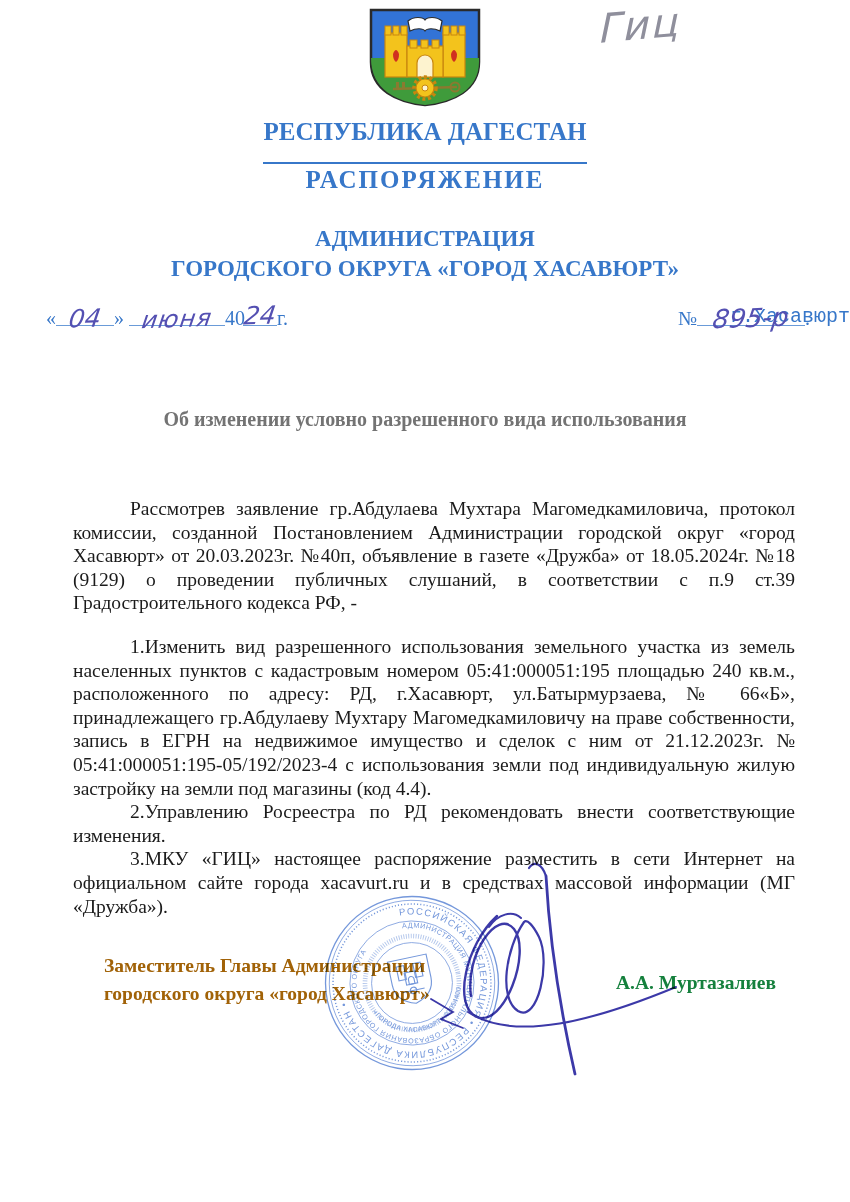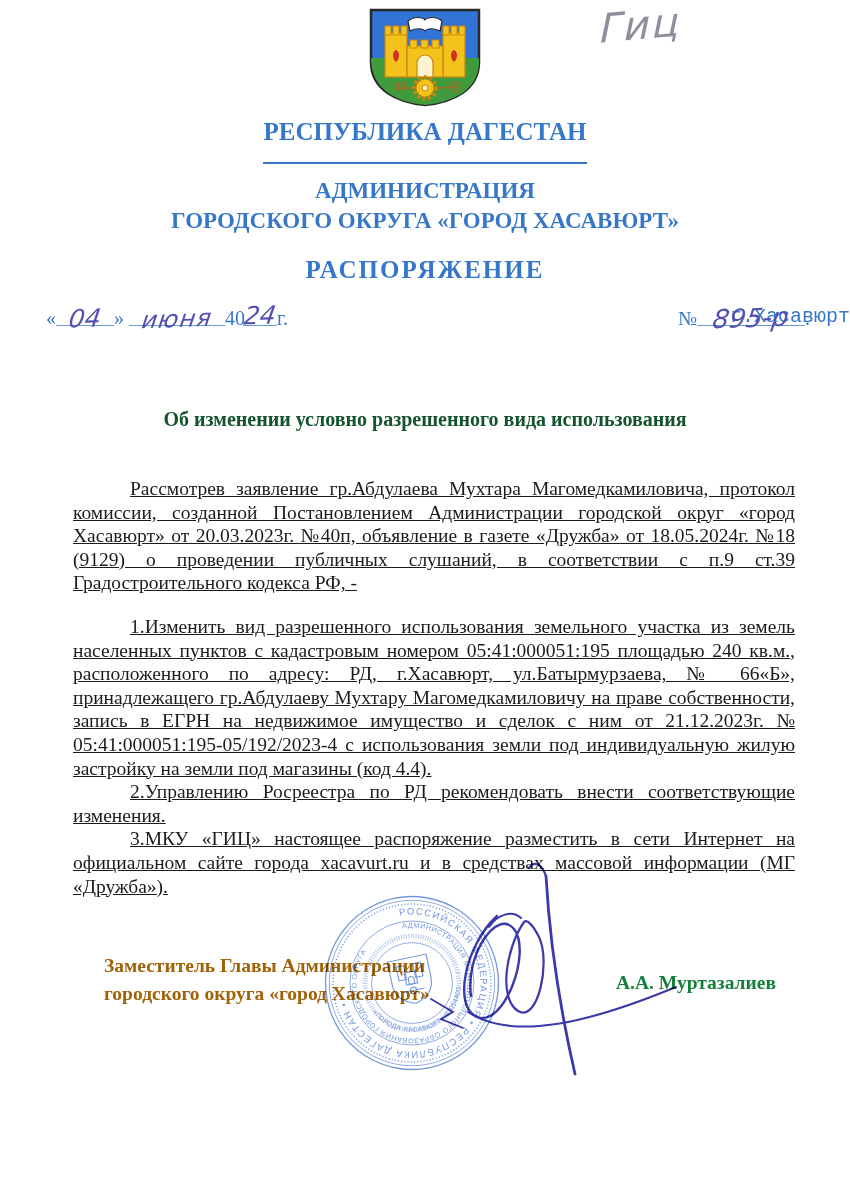--- a/index.html
+++ b/index.html
@@ -44,24 +44,24 @@
     font-family:"DejaVu Sans", sans-serif;font-style:italic;color:#5450b2;
     display:inline-block;transform:skewX(-10deg) rotate(-2deg);
     position:relative;top:2px;
   }
   .hw.day-v{font-size:25px;}
   .hw.month-v{font-size:24px;letter-spacing:1px;}
   .hw.year-v{font-size:25px;top:-1px;}
   .hw.num-v{font-size:26px;}
 
   
-  .doc-title{margin-top:72px;text-align:center;font-weight:bold;font-size:20px;line-height:27px;color:#14532d;}
-
-  
-  .body-text{margin-top:44px;padding:0 55px 0 73px;font-size:19.5px;line-height:23.6px;text-align:justify;text-decoration:underline;}
+  .doc-title{margin-top:72px;text-align:center;font-weight:bold;font-size:20px;line-height:27px;color:#737373;}
+
+  
+  .body-text{margin-top:64px;padding:0 55px 0 73px;font-size:19.5px;line-height:23.6px;text-align:justify;}
   .body-text p{margin:0;text-indent:57px;}
   .body-text p.intro{margin-bottom:20px;}
 
   
   .sig-position{
     position:absolute;left:104px;top:952px;z-index:2;
     font-weight:bold;font-size:19.5px;line-height:28px;color:#a16207;
   }
   .sig-name{
     position:absolute;left:616px;top:972px;z-index:2;
@@ -118,25 +118,25 @@
       <circle cx="60" cy="82" r="9" fill="#f3c31c" stroke="#c8860e" stroke-width="1.2"></circle>
       <circle cx="60" cy="82" r="3" fill="#fdf3cf" stroke="#c8860e" stroke-width="1"></circle>
     </g>
   </svg>
 
   <div class="pencil-note">Гиц</div>
 
   <div class="hdr h-republic">
     <span>РЕСПУБЛИКА ДАГЕСТАН</span>
   </div>
+  <div class="hdr h-type">РАСПОРЯЖЕНИЕ</div>
   <div class="hdr h-org">
     <div>АДМИНИСТРАЦИЯ</div>
     <div>ГОРОДСКОГО ОКРУГА «ГОРОД ХАСАВЮРТ»</div>
   </div>
-  <div class="hdr h-type">РАСПОРЯЖЕНИЕ</div>
 
   <div class="date-row">
     <span class="date-left">
       <span>«</span><span class="blank day"><span class="hw day-v">04</span></span><span>»</span>
       <span class="blank month"><span class="hw month-v">июня</span></span><span>40</span><span class="blank year"><span class="hw year-v">24</span></span><span>г.</span>
     </span>
     <span class="date-city">г.Хасавюрт</span>
     <span class="date-right">
       <span>№</span><span class="blank num"><span class="hw num-v">895-р</span></span><span>.</span>
     </span>

